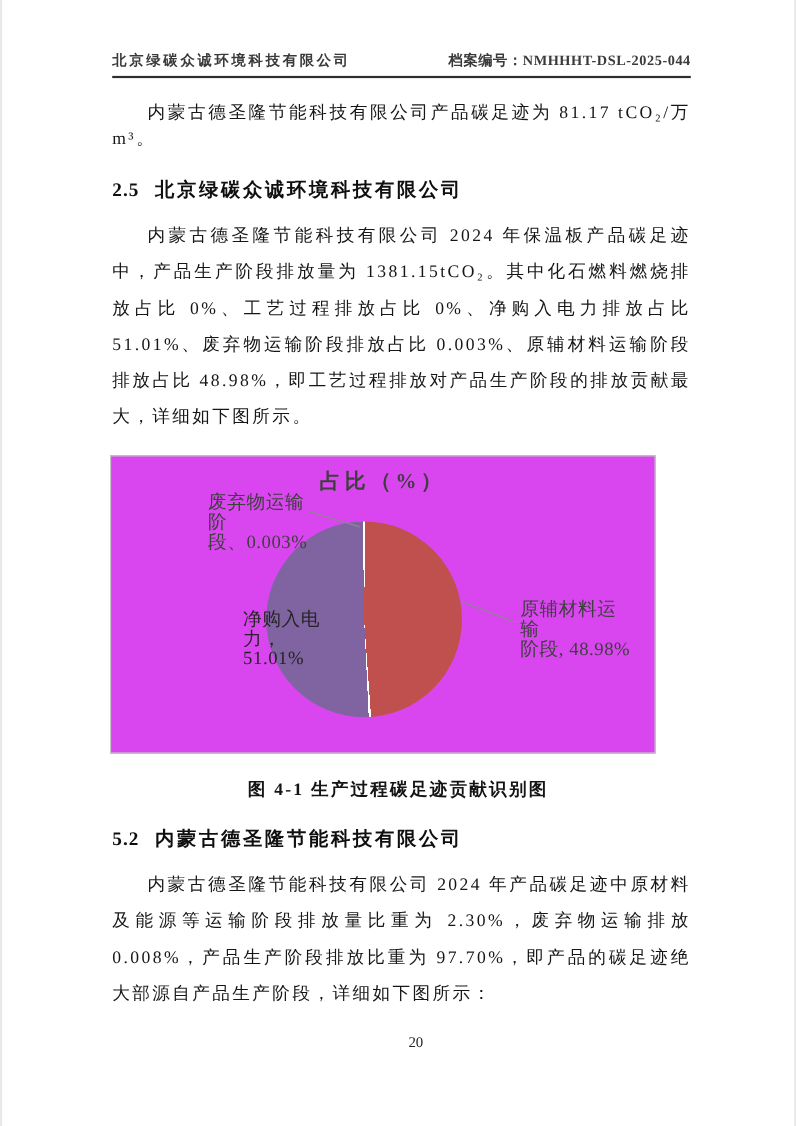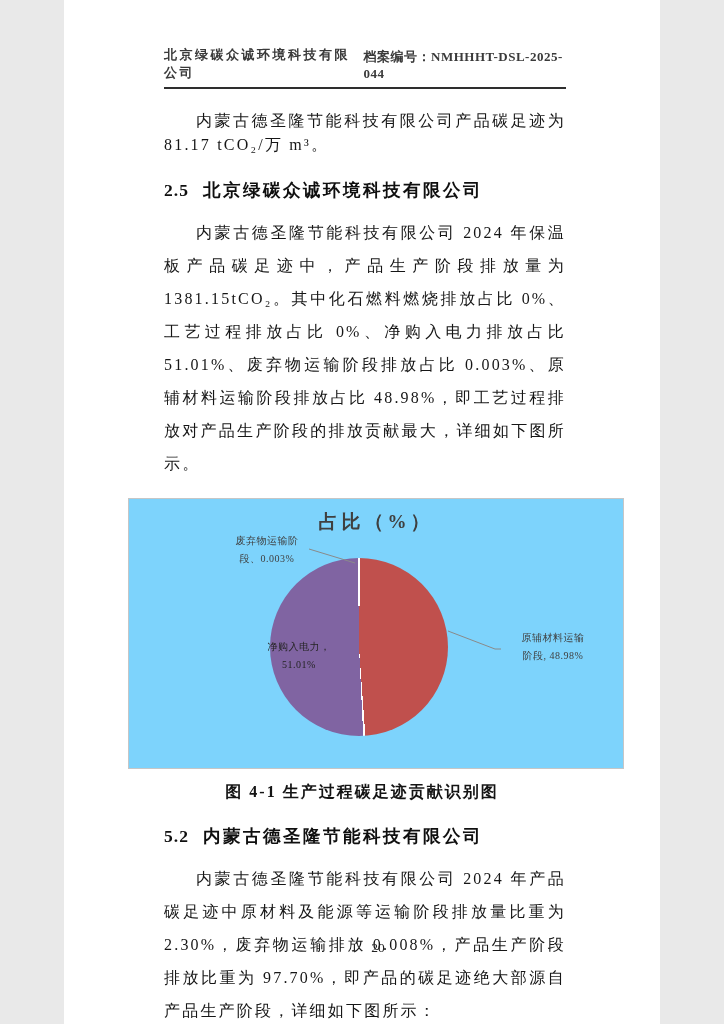--- a/index.html
+++ b/index.html
@@ -1,18 +1,18 @@
 <!DOCTYPE html>
 <html><head>
 <meta charset="utf-8">
 <style>
   * { margin:0; padding:0; box-sizing:border-box; }
   html,body { background:#e9e9e9; }
   .page {
-    position:relative; width:596px; height:1024px; margin:0 auto;
+    position:relative; width:720px; height:1024px; margin:0 auto;
     background:#ffffff; overflow:hidden;
     font-family:"Liberation Serif","DejaVu Serif",serif;
     color:#1a1a1a;
   }
   
   .header {
     margin:46px 94px 0 100px;
     display:flex; justify-content:space-between; align-items:flex-end;
     padding-bottom:5px; border-bottom:2px solid #2e2e2e;
     font-size:13px; color:#3a3a3a;
@@ -27,49 +27,49 @@
   }
   p.intro { margin-top:20px; line-height:24px;font-family:Liberation Serif, serif; }
   h2.sec {
     margin-top:21px; font-size:17.5px; font-weight:bold; color:#0f0f0f;
     letter-spacing:2.5px;
   }
   h2.sec .num { letter-spacing:1px; margin-right:14px; }
   .p1 { margin-top:14px; }
   
   .figure-box {
-    position:relative; margin:18px 94px 0 64px;
-    width:496px; height:271px; background:#7dd3fc;
+    position:relative; margin:18px 94px 0 98px;
+    width:496px; height:271px; background:#d946ef;
     border:1px solid #c6c6c6;
   }
   .chart-title {
     padding-top:10px; text-align:center;
     font-size:19px; font-weight:bold; color:#3f3f3f; letter-spacing:4px;
   }
   .pie {
     position:absolute; left:141px; top:59px; width:178px; height:178px;
     border-radius:50%;
     background:conic-gradient(
       #ffffff 0deg 0.7deg,
       #C0504D 0.7deg 175.9deg,
       #ffffff 175.9deg 177.3deg,
       #8064A2 177.3deg 359.3deg,
       #ffffff 359.3deg 360deg);
   }
   .pie-label {
-    position:absolute; font-size:10px; line-height:18px; color:#3f3f3f;
-    text-align:center; white-space:pre-line; letter-spacing:0.5px;
+    position:absolute; font-size:17px; line-height:18px; color:#3f3f3f;
+    white-space:pre-line; letter-spacing:0.5px;
   }
   .lbl-waste   { left:88px;  top:33px;  width:100px; }
   .lbl-elec    { left:120px; top:139px; width:100px; color:#242424; }
   .lbl-raw     { left:372px; top:130px; width:104px; }
   .lbl-fossil  { left:172px; top:231px; width:116px; }
   .leader { position:absolute; inset:0; pointer-events:none; }
   .figure-caption {
-    margin-top:13px; text-align:center;
+    margin-top:23px; text-align:center;
     font-size:16px; font-weight:bold; color:#141414; letter-spacing:2px;
   }
   .s2 { margin-top:22px; }
   .page-number {
     position:absolute; left:16px; top:940px; width:100%;
     text-align:center; font-size:13.5px; color:#222;
   }
 </style>
 </head>
 <body>

